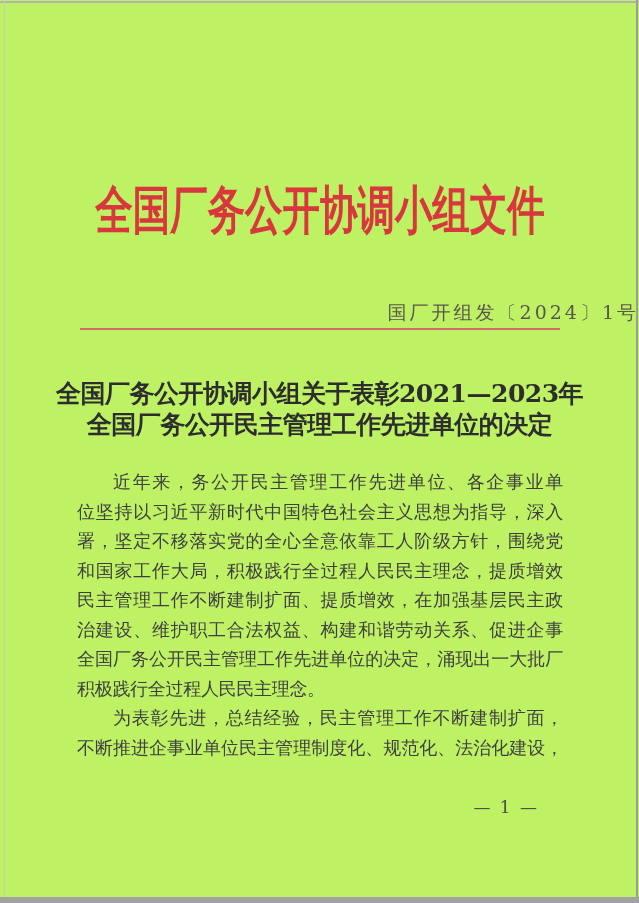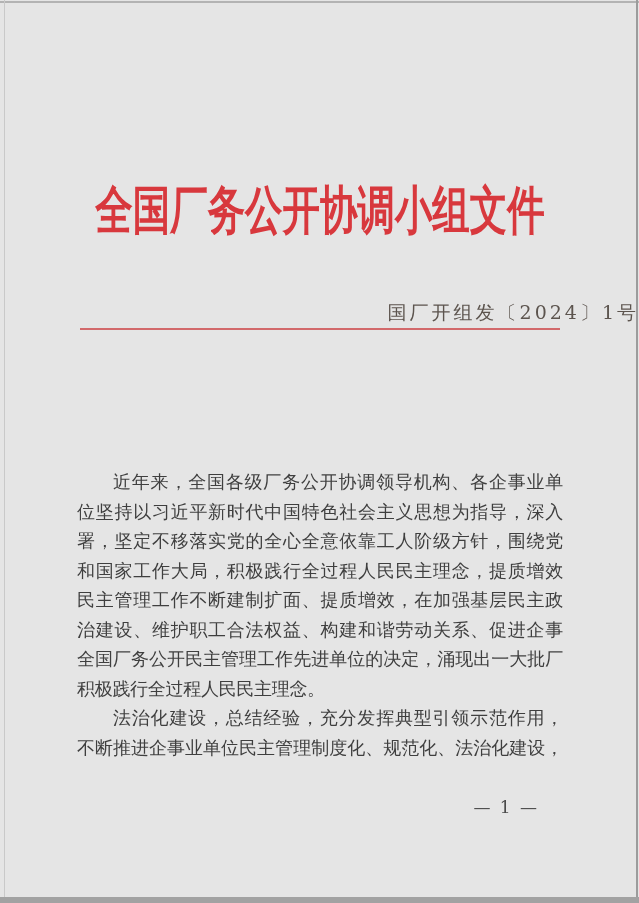--- a/index.html
+++ b/index.html
@@ -4,21 +4,21 @@
 <style>
   html, body {
     margin: 0;
     padding: 0;
     background: #ffffff;
   }
   .page {
     position: relative;
     width: 639px;
     height: 903px;
-    background: #e5e5e5;
+    background: #bef264;
     overflow: hidden;
     font-family: "DejaVu Serif", "Liberation Serif", serif;
   }
   
   .edge { position: absolute; background: #b0b0b0; }
   .edge-top    { top: 1px; left: 0; width: 639px; height: 2px; background: #b3b3b3; }
   .edge-left   { top: 0; left: 4px; width: 1px; height: 903px; background: #c9c9c9; }
   .edge-right  { top: 0; left: 636px; width: 2px; height: 903px; background: #9c9c9c; }
   .edge-bottom { top: 897px; left: 0; width: 639px; height: 6px; background: #a2a2a2; }
 
@@ -109,28 +109,32 @@
   <div class="edge edge-bottom"></div>
 
   <div class="agency-title">
     <span>全国厂务公开协调小组文件</span>
   </div>
 
   <div class="doc-number">国厂开组发〔2024〕1号</div>
 
   <div class="red-rule"></div>
 
+  <div class="decision-title">
+    <div>全国厂务公开协调小组关于表彰2021—2023年</div>
+    <div>全国厂务公开民主管理工作先进单位的决定</div>
+  </div>
 
   <div class="body-block">
-    <div class="body-line indent">近年来，全国各级厂务公开协调领导机构、各企事业单</div>
+    <div class="body-line indent">近年来，务公开民主管理工作先进单位、各企事业单</div>
     <div class="body-line">位坚持以习近平新时代中国特色社会主义思想为指导，深入</div>
     <div class="body-line">署，坚定不移落实党的全心全意依靠工人阶级方针，围绕党</div>
     <div class="body-line">和国家工作大局，积极践行全过程人民民主理念，提质增效</div>
     <div class="body-line">民主管理工作不断建制扩面、提质增效，在加强基层民主政</div>
     <div class="body-line">治建设、维护职工合法权益、构建和谐劳动关系、促进企事</div>
     <div class="body-line">全国厂务公开民主管理工作先进单位的决定，涌现出一大批厂</div>
     <div class="body-line para-end">积极践行全过程人民民主理念。</div>
-    <div class="body-line indent">法治化建设，总结经验，充分发挥典型引领示范作用，</div>
+    <div class="body-line indent">为表彰先进，总结经验，民主管理工作不断建制扩面，</div>
     <div class="body-line">不断推进企事业单位民主管理制度化、规范化、法治化建设，</div>
   </div>
 
   <div class="page-number">— 1 —</div>
 </div>
 
 </body></html>

